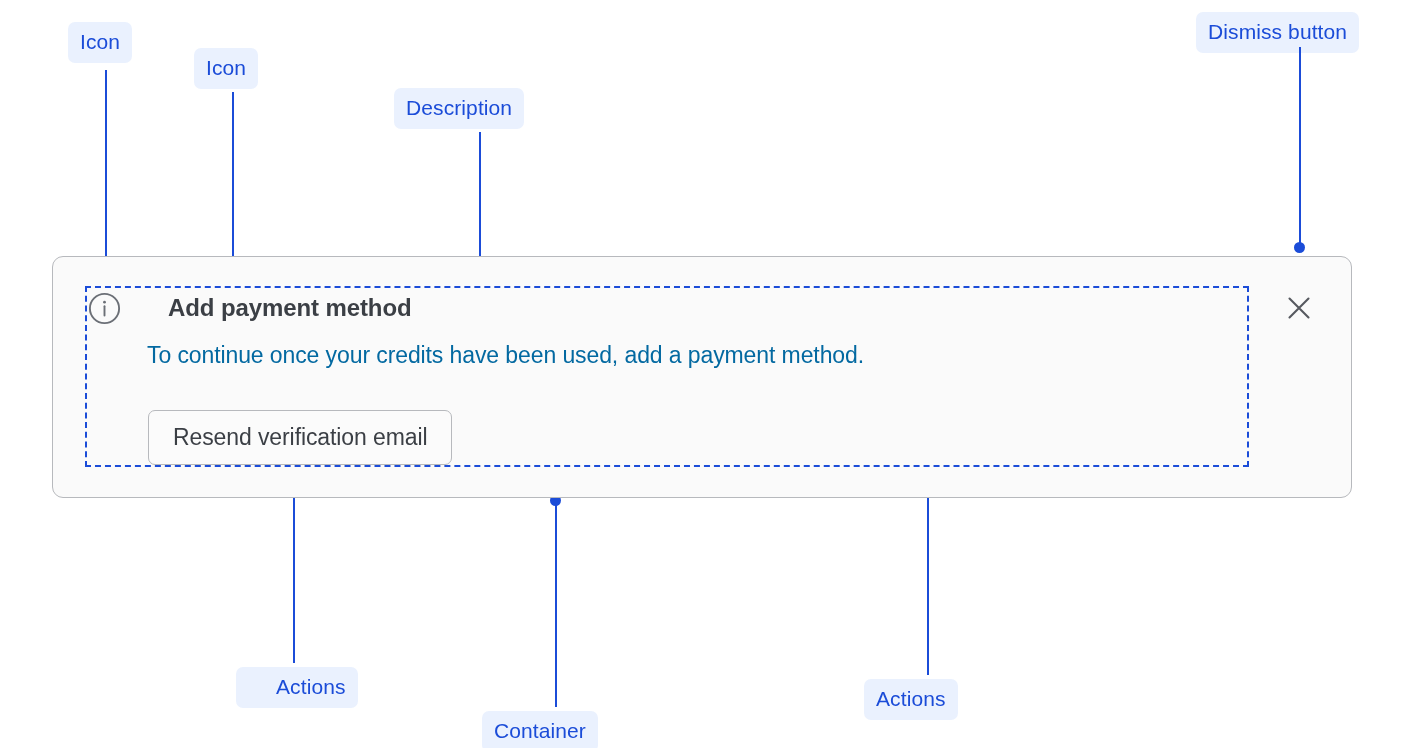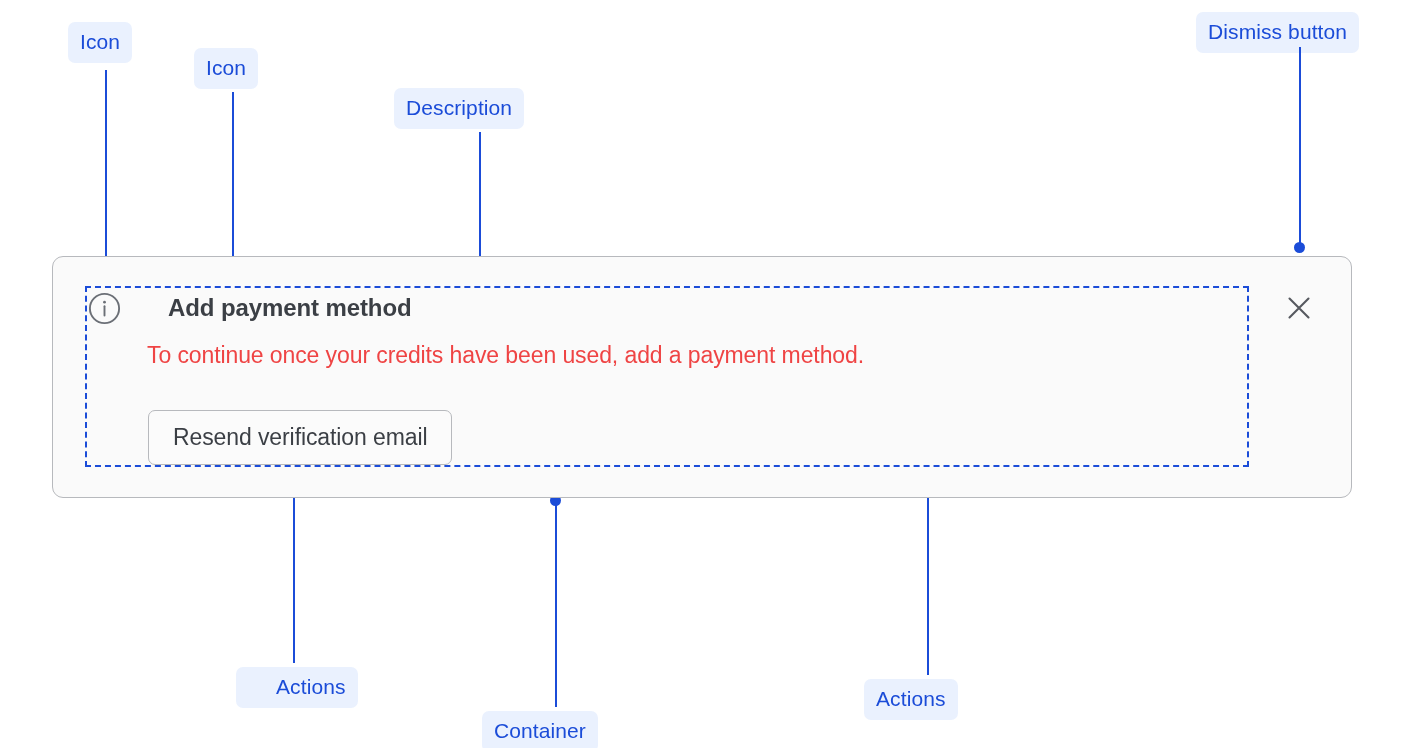--- a/index.html
+++ b/index.html
@@ -91,21 +91,21 @@
     letter-spacing: -0.1px;
     white-space: nowrap;
     margin-left: 20px;
   }
   .alert-desc {
     position: absolute;
     left: 147px;
     top: 342px;
     font-size: 23px;
     font-weight: 400;
-    color: #ef4444;
+    color: #0369a1;
     letter-spacing: -0.1px;
     white-space: nowrap;
   }
   .action-button {
     position: absolute;
     left: 148px;
     top: 410px;
     height: 55px;
     box-sizing: border-box;
     display: flex;

